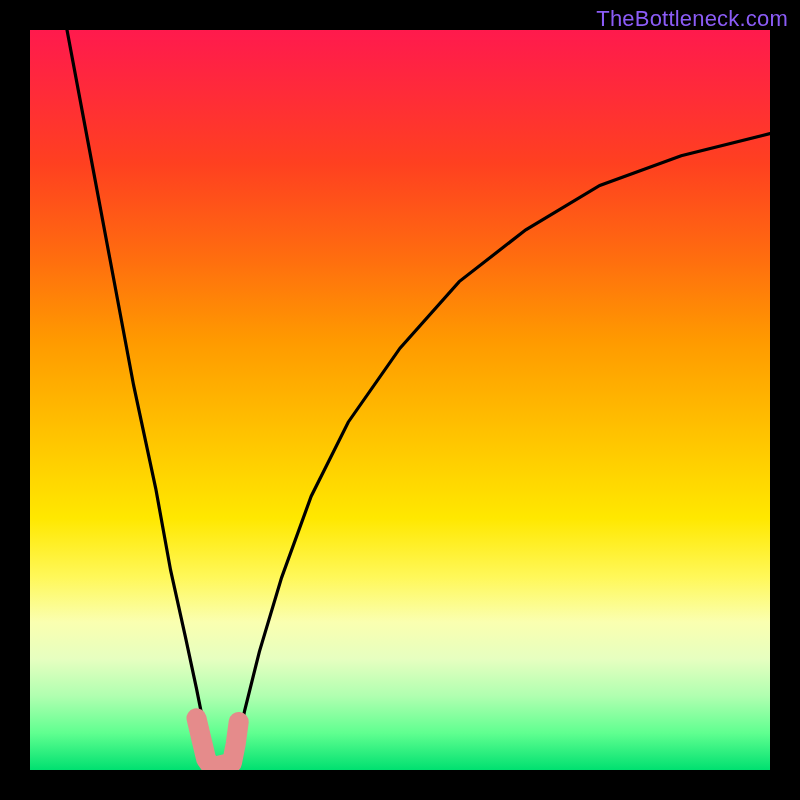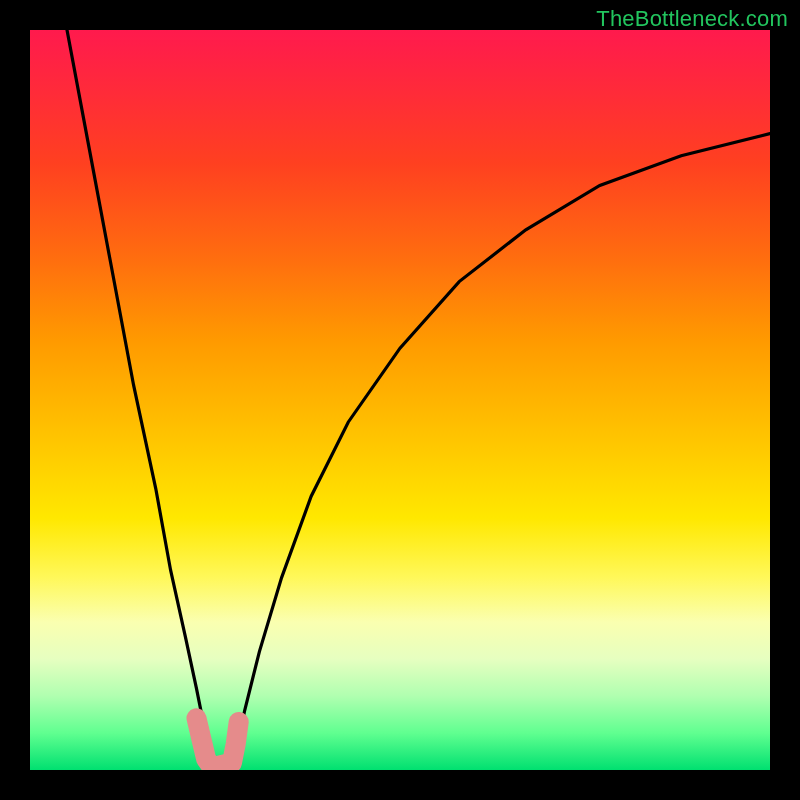--- a/index.html
+++ b/index.html
@@ -51,21 +51,21 @@
     position: absolute;
     inset: 0;
   }
   .watermark {
     position: absolute;
     top: 6px;
     right: 12px;
     font-family: Arial, Helvetica, sans-serif;
     font-size: 22px;
     letter-spacing: 0.2px;
-    color: #22c55e;
+    color: #8b5cf6;
     user-select: none;
   }
 </style>
 </head>
 <body>
 
 <div class="frame">
 
   <div class="plot-area">
     <div class="gradient"></div>

